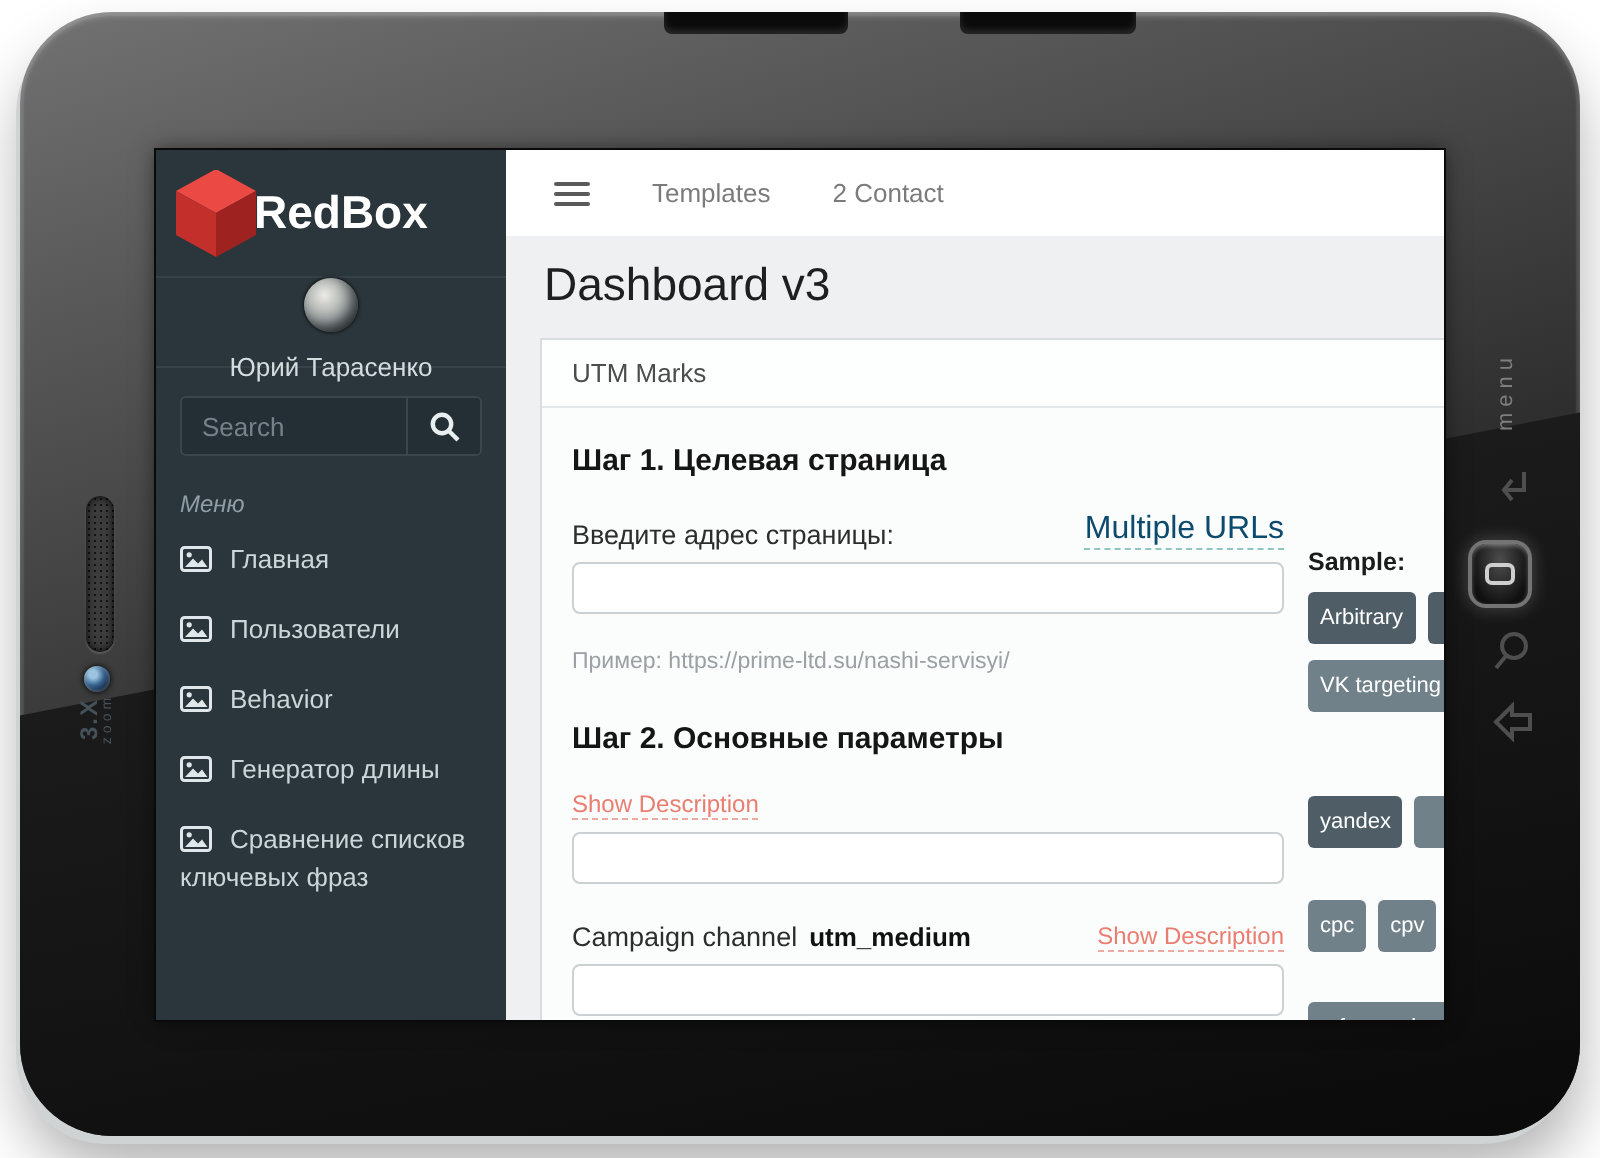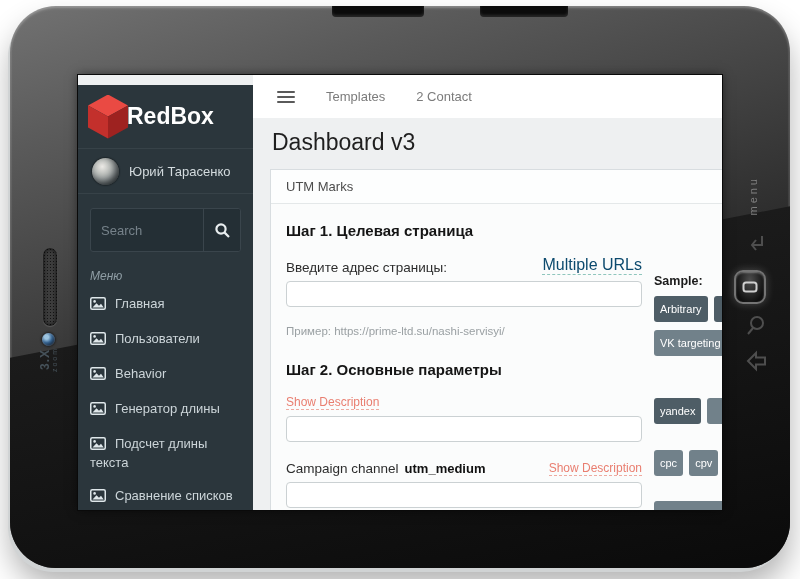--- a/index.html
+++ b/index.html
@@ -43,35 +43,35 @@
     background:radial-gradient(ellipse at 50% 28%, #4d4d4d, #101010 75%);
     box-shadow:0 0 9px rgba(255,255,255,.22), inset 0 1px 2px rgba(255,255,255,.35);
     display:flex; align-items:center; justify-content:center; }
 
   
   .screen { position:absolute; left:68px; top:69px; width:644px; height:435px;
     background:#eef0f1; overflow:hidden;
     box-shadow:0 0 0 1px #0a0a0a, 0 0 10px rgba(0,0,0,.55); }
 
   
-  .sidebar { position:absolute; left:0; top:10px; bottom:0; width:175px; background:#2b363c; }
+  .sidebar { position:absolute; left:0; top:0; bottom:0; width:175px; background:#2b363c; }
   .logo-row { height:63px; display:flex; align-items:center; padding-left:10px; }
   .cube { width:40px; height:44px; position:relative; flex:none; }
   .cube i { position:absolute; inset:0; display:block; }
   .cube .f-top { clip-path:polygon(50% 0,100% 25%,50% 50%,0 25%); background:#ea4a43; }
   .cube .f-left { clip-path:polygon(0 25%,50% 50%,50% 100%,0 75%); background:#c3302c; }
   .cube .f-right{ clip-path:polygon(100% 25%,50% 50%,50% 100%,100% 75%); background:#9e2220; }
   .logo-text { font-size:23px; font-weight:bold; color:#fff; margin-left:-1px; }
   .user-row { display:flex; align-items:center; gap:10px; padding:0 14px; height:46px;
-    border-top:1px solid #374248; border-bottom:1px solid #374248; }
+    border-top:1px solid #374248; border-bottom:1px solid #374248;flex-direction:column; }
   .avatar { width:27px; height:27px; border-radius:50%; flex:none;
     background:radial-gradient(circle at 38% 32%, #eceae6 0%, #bcbfbc 30%, #8a9193 58%, #515c61 85%, #39444a 100%);
     box-shadow:inset -3px -3px 6px rgba(0,0,0,.5), 0 0 2px #000; }
   .user-name { font-size:13px; color:#d4dcdf; }
-  .search-row { display:flex; margin:14px 12px 0; height:44px; border:1px solid #3a454c;
+  .search-row { display:flex; margin:14px 12px 0; height:30px; border:1px solid #3a454c;
     border-radius:3px; overflow:hidden; background:#242f35;justify-content:flex-end; }
   .search-input { flex:1; min-width:0; background:transparent; border:none; outline:none;
     color:#aeb8bd; font-size:13px; padding:0 10px; font-family:inherit; }
   .search-input::placeholder { color:#76828a; opacity:1; }
   .search-btn { width:37px; border:none; border-left:1px solid #3a454c; background:#242f35;
     display:flex; align-items:center; justify-content:center; cursor:pointer; }
   .menu-header { font-size:12px; color:#8f9da4; margin:17px 12px 4px;font-style:italic; }
   .menu-list { list-style:none; }
   .menu-item { padding:8px 12px; font-size:13px; color:#ccd5d9; line-height:17px; cursor:pointer; }
   .mi-icon { display:inline-block; vertical-align:-2px; margin-right:9px; }
@@ -198,25 +198,20 @@
               </svg></span><span>Behavior</span></li>
         <li class="menu-item"><span class="mi-icon"><svg width="16" height="13" viewBox="0 0 16 13">
                 <rect x="0.75" y="0.75" width="14.5" height="11.5" rx="1.5" fill="none" stroke="#dfe7ea" stroke-width="1.5"></rect>
                 <circle cx="4.6" cy="4.4" r="1.3" fill="#dfe7ea"></circle>
                 <path d="M2.5 10.5 L6.5 6.2 L9 8.8 L11 6.8 L13.7 10.5 Z" fill="#dfe7ea"></path>
               </svg></span><span>Генератор длины</span></li>
         <li class="menu-item"><span class="mi-icon"><svg width="16" height="13" viewBox="0 0 16 13">
                 <rect x="0.75" y="0.75" width="14.5" height="11.5" rx="1.5" fill="none" stroke="#dfe7ea" stroke-width="1.5"></rect>
                 <circle cx="4.6" cy="4.4" r="1.3" fill="#dfe7ea"></circle>
                 <path d="M2.5 10.5 L6.5 6.2 L9 8.8 L11 6.8 L13.7 10.5 Z" fill="#dfe7ea"></path>
-              </svg></span><span>Подсчет длины текста</span></li>
-        <li class="menu-item"><span class="mi-icon"><svg width="16" height="13" viewBox="0 0 16 13">
-                <rect x="0.75" y="0.75" width="14.5" height="11.5" rx="1.5" fill="none" stroke="#dfe7ea" stroke-width="1.5"></rect>
-                <circle cx="4.6" cy="4.4" r="1.3" fill="#dfe7ea"></circle>
-                <path d="M2.5 10.5 L6.5 6.2 L9 8.8 L11 6.8 L13.7 10.5 Z" fill="#dfe7ea"></path>
               </svg></span><span>Сравнение списков ключевых фраз</span></li>
 
       </ul>
     </div>
 
     <div class="main">
       <div class="navbar">
         <div class="hamburger">
             <b></b>
             <b></b>

